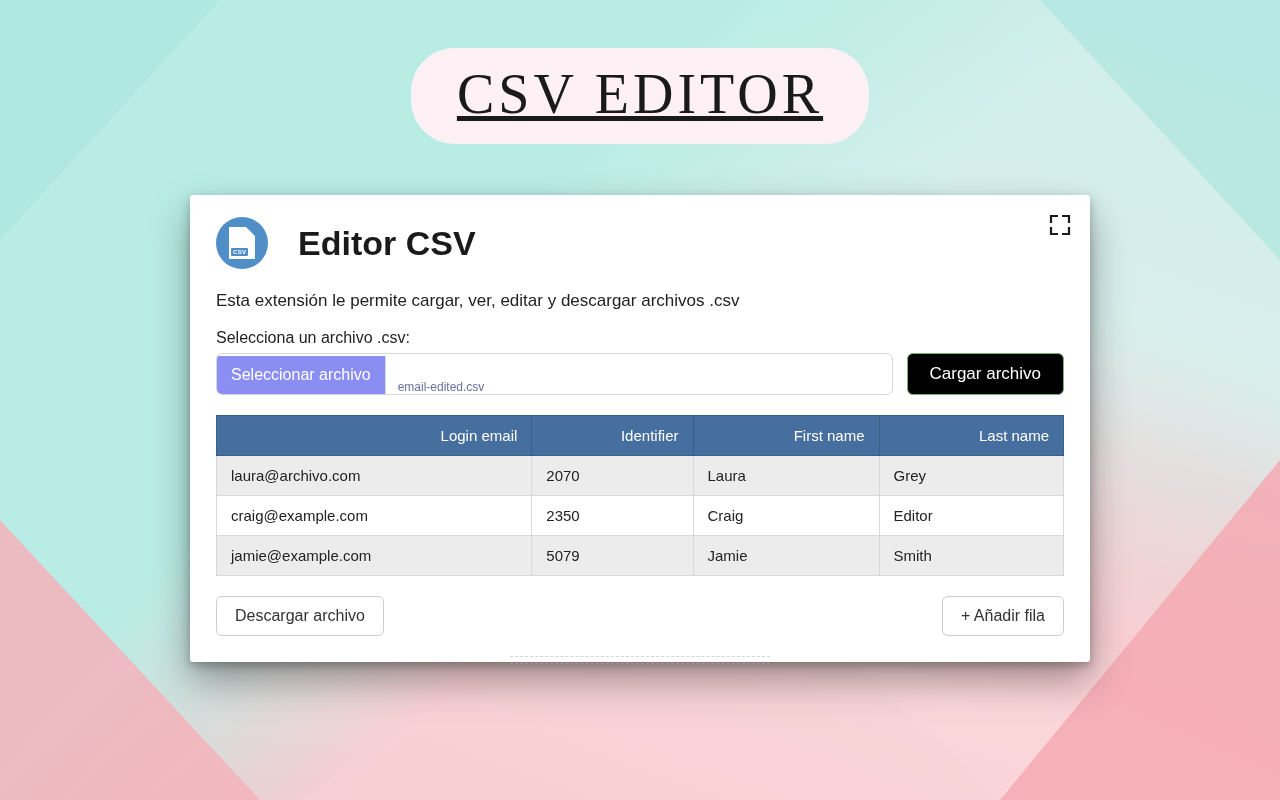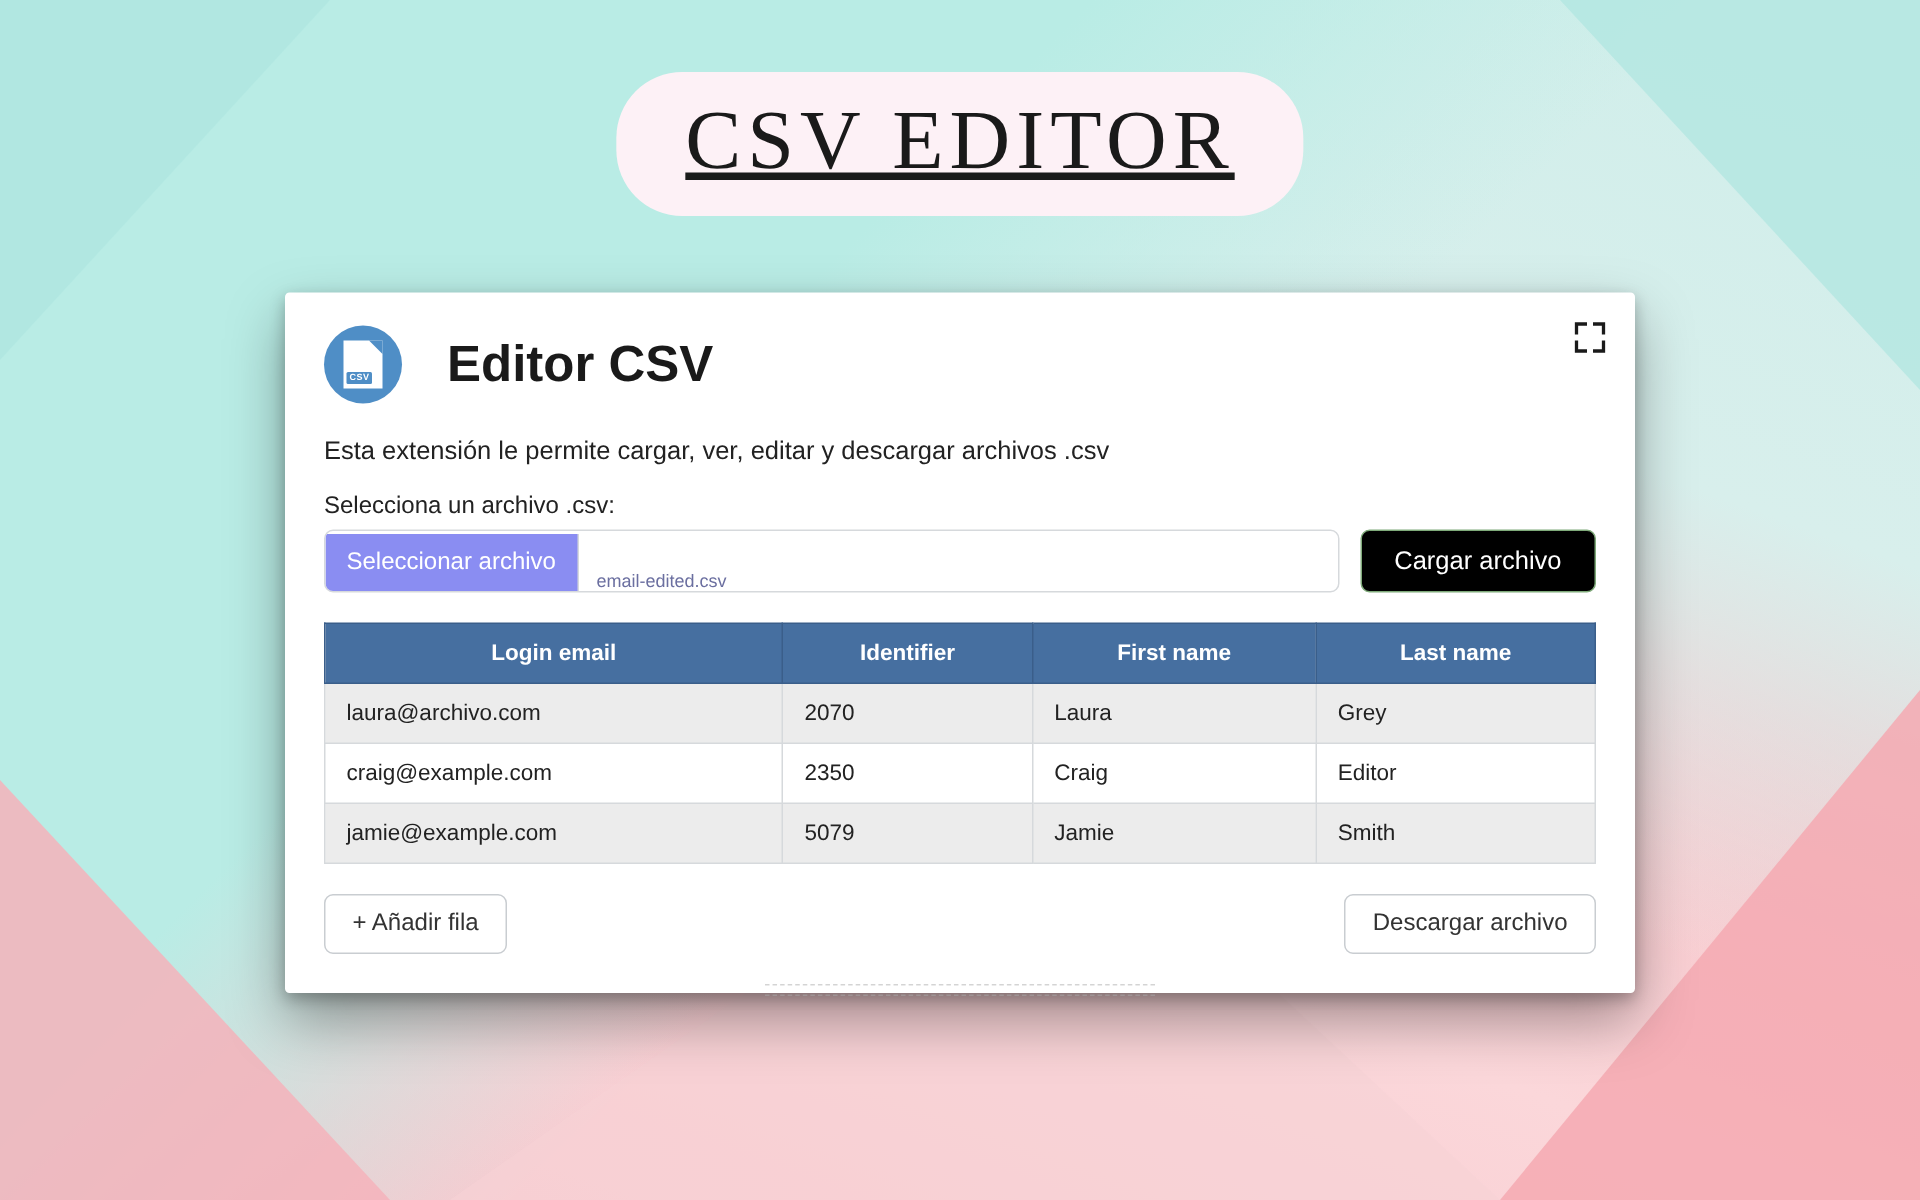--- a/index.html
+++ b/index.html
@@ -88,22 +88,22 @@
   }
   .load-btn {
     background: #000000; color: #fff; border: 1px solid #7faa7a;
     font-size: 17px; padding: 10px 22px; border-radius: 6px; cursor: pointer;
   }
   table.data {
     width: 100%; border-collapse: collapse; font-size: 15px;
     border: 1px solid #c9cdd1;
   }
   table.data th {
-    background: #466fa0; color: #fff; text-align: center;
-    font-weight: 700; padding: 11px 14px;
+    background: #466fa0; color: #fff; text-align: right;
+    font-weight: 400; padding: 11px 14px;
     border: 1px solid #3a5e8a;
   }
   table.data td {
     padding: 11px 14px; border: 1px solid #d6d9dc; color: #222;
   }
   table.data tbody tr:nth-child(odd) td { background: #ececec; }
   table.data tbody tr:nth-child(even) td { background: #ffffff; }
   .bottom-row {
     display: flex; justify-content: space-between; margin-top: 20px;
   }
@@ -192,18 +192,18 @@
         <tr>
           <td>jamie@example.com</td>
           <td>5079</td>
           <td>Jamie</td>
           <td>Smith</td>
         </tr>
       </tbody>
   </table>
 
   <div class="bottom-row">
+    <button class="outline-btn">Descargar archivo</button>
     <button class="outline-btn">+ Añadir fila</button>
-    <button class="outline-btn">Descargar archivo</button>
   </div>
 
   <div class="resize-handle"></div>
 </div>
 
 </body></html>

